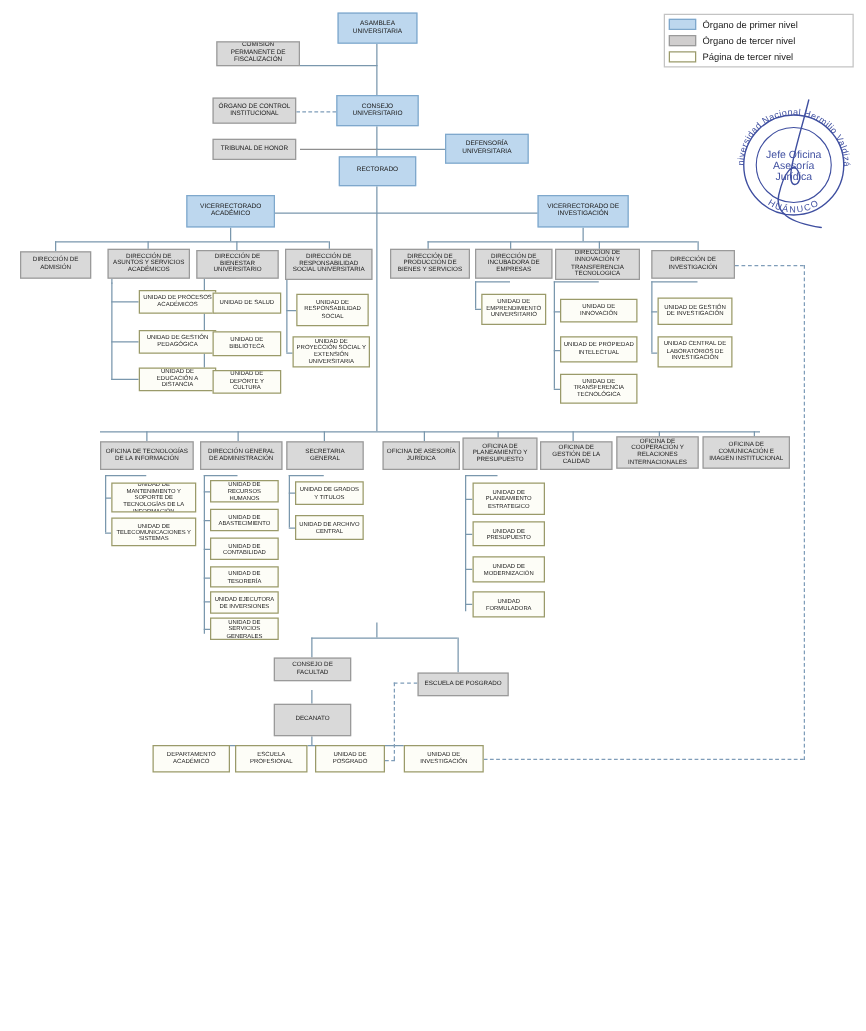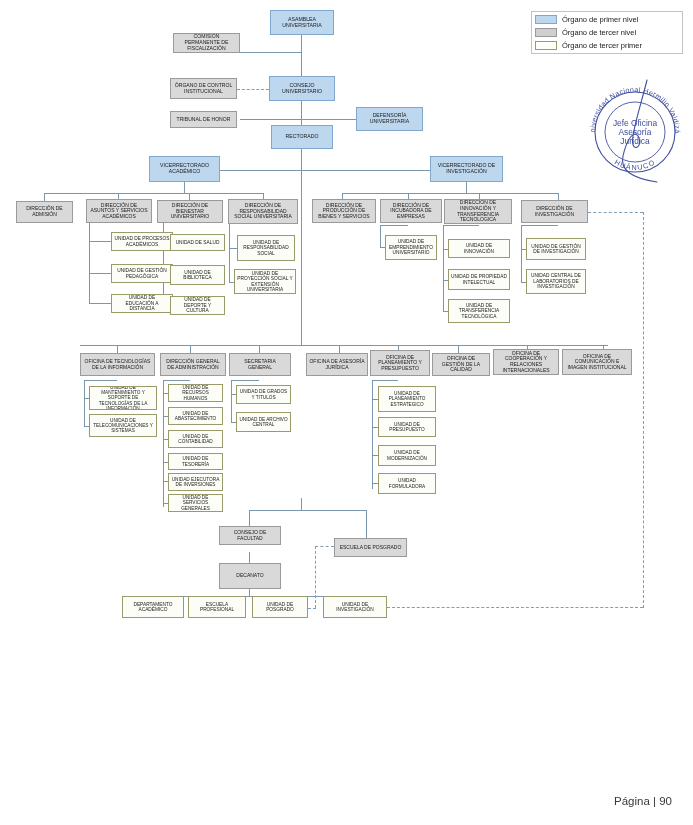--- a/index.html
+++ b/index.html
@@ -51,21 +51,21 @@
     <div class="lg-row">
       <span class="lg-sw b"></span>
       <span class="lg-tx">Órgano de primer nivel</span>
     </div>
     <div class="lg-row">
       <span class="lg-sw g"></span>
       <span class="lg-tx">Órgano de tercer nivel</span>
     </div>
     <div class="lg-row">
       <span class="lg-sw w"></span>
-      <span class="lg-tx">Órgano de tercer primer</span>
+      <span class="lg-tx">Página de tercer nivel</span>
     </div>
   </div>
 
   <div id="seal">
     <svg width="104" height="105" viewBox="0 0 104 105" xmlns="http://www.w3.org/2000/svg">
       <defs>
         <path id="arcTop" d="M 12,54 A 40,40 0 0 1 92,54"></path>
         <path id="arcBot" d="M 16,56 A 36,36 0 0 0 88,56"></path>
       </defs>
       <ellipse cx="52" cy="54" rx="40" ry="40" fill="none" stroke="#3f4fa0" stroke-width="1.1"></ellipse>
@@ -285,15 +285,14 @@
 
   <div class="node lvl2" style="left:219px;top:526px;width:62px;height:19px;font-size:5.0px;">CONSEJO DE FACULTAD</div>
   <div class="node lvl2" style="left:334px;top:538px;width:73px;height:19px;font-size:5.0px;">ESCUELA DE POSGRADO</div>
   <div class="node lvl2" style="left:219px;top:563px;width:62px;height:26px;font-size:5.0px;">DECANATO</div>
 
   <div class="node lvl3" style="left:122px;top:596px;width:62px;height:22px;font-size:4.8px;">DEPARTAMENTO ACADÉMICO</div>
   <div class="node lvl3" style="left:188px;top:596px;width:58px;height:22px;font-size:4.8px;">ESCUELA PROFESIONAL</div>
   <div class="node lvl3" style="left:252px;top:596px;width:56px;height:22px;font-size:4.8px;">UNIDAD DE POSGRADO</div>
   <div class="node lvl3" style="left:323px;top:596px;width:64px;height:22px;font-size:4.8px;">UNIDAD DE INVESTIGACIÓN</div>
 
-  <div id="footer">Página | 90</div>
 
 </div>
 
 </body></html>

